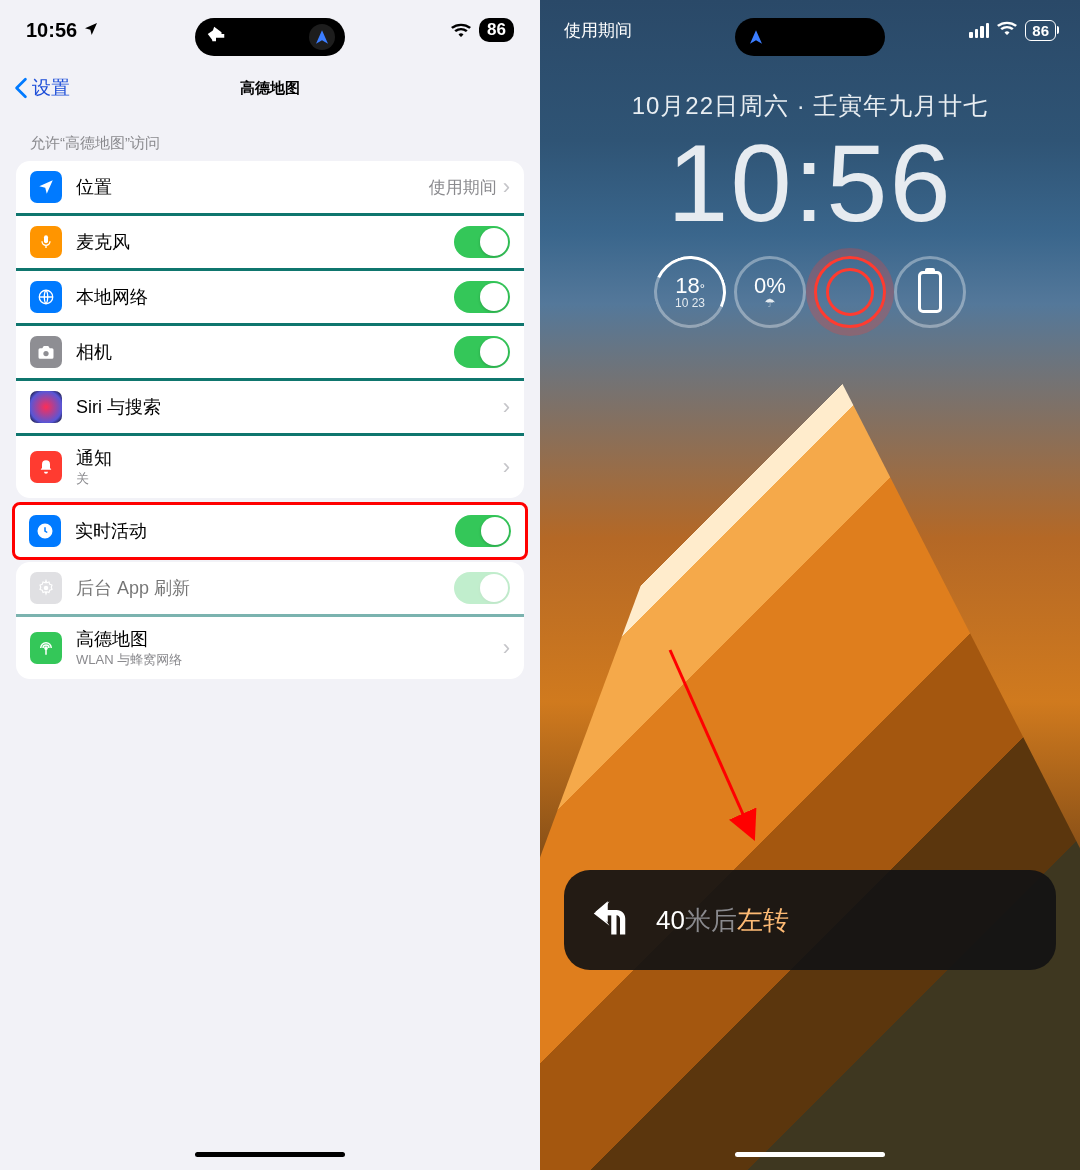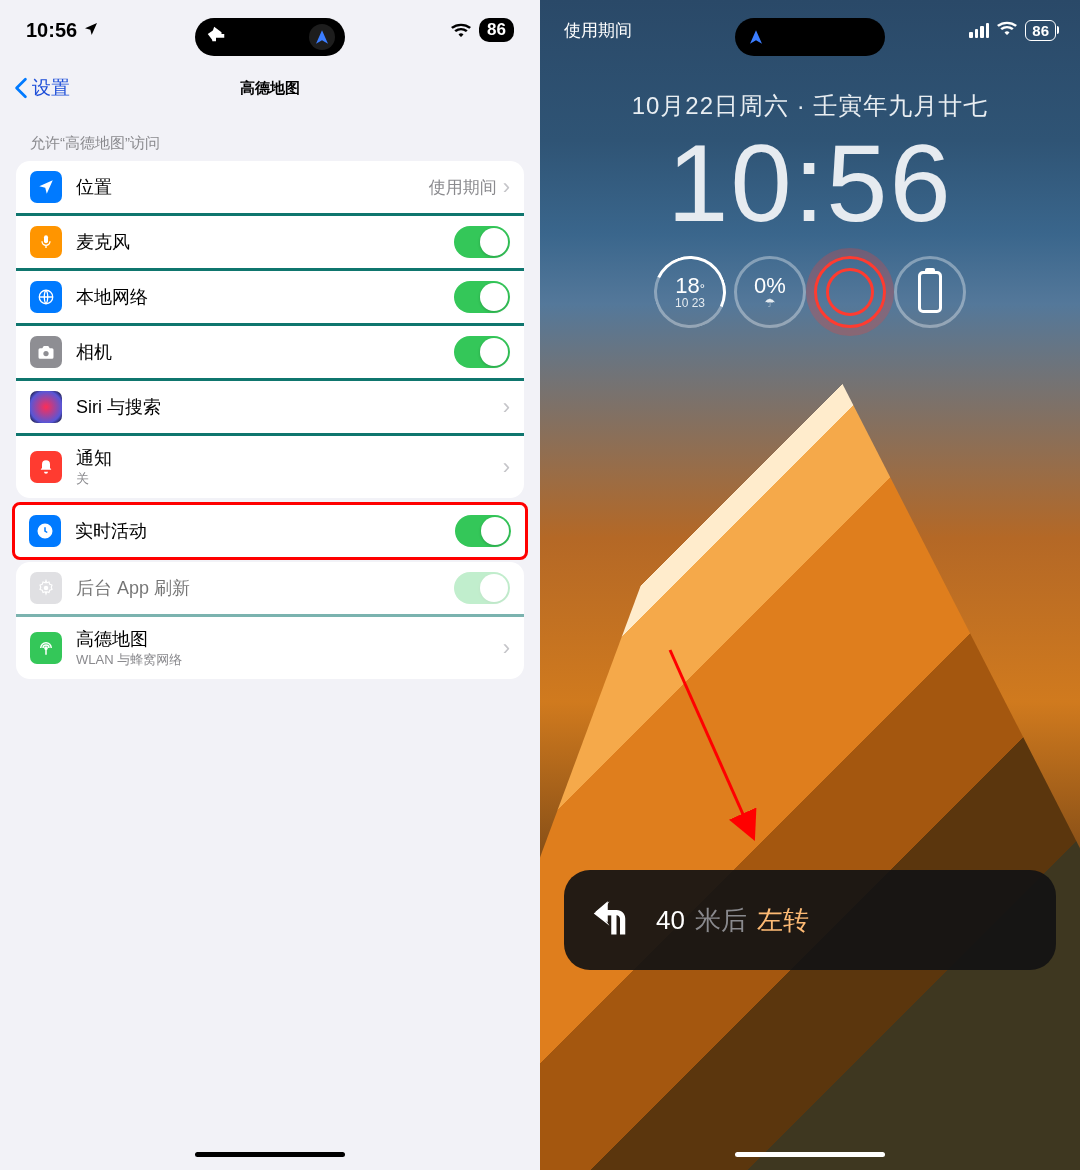--- a/index.html
+++ b/index.html
@@ -143,21 +143,21 @@
   }
   .arrow-annot {
     position: absolute; top: 640px; left: 120px; z-index: 4; pointer-events: none;
   }
   .live-activity {
     position: absolute; bottom: 200px; left: 24px; right: 24px; height: 100px;
     background: rgba(18,18,20,.92); border-radius: 26px; z-index: 5;
     display: flex; align-items: center; padding: 0 28px; gap: 22px;
   }
   .la-icon { font-size: 44px; color: #fff; line-height: 1; }
-  .la-text { font-size: 26px; display: flex; gap: 10px; align-items: baseline; }
+  .la-text { font-size: 26px; display: flex; align-items: baseline; }
   .la-text .num { color: #fff; font-weight: 500; }
   .la-text .dim { color: #8a8a8e; }
   .la-text .act { color: #fdba74; }
   .bottom-bar {
     position: absolute; bottom: 56px; left: 0; right: 0; display: flex;
     justify-content: space-between; align-items: center; padding: 0 42px; z-index: 5;
   }
   .round-btn {
     width: 54px; height: 54px; border-radius: 50%; background: rgba(60,60,60,.55);
     display: flex; align-items: center; justify-content: center; color: #fff; font-size: 22px;

